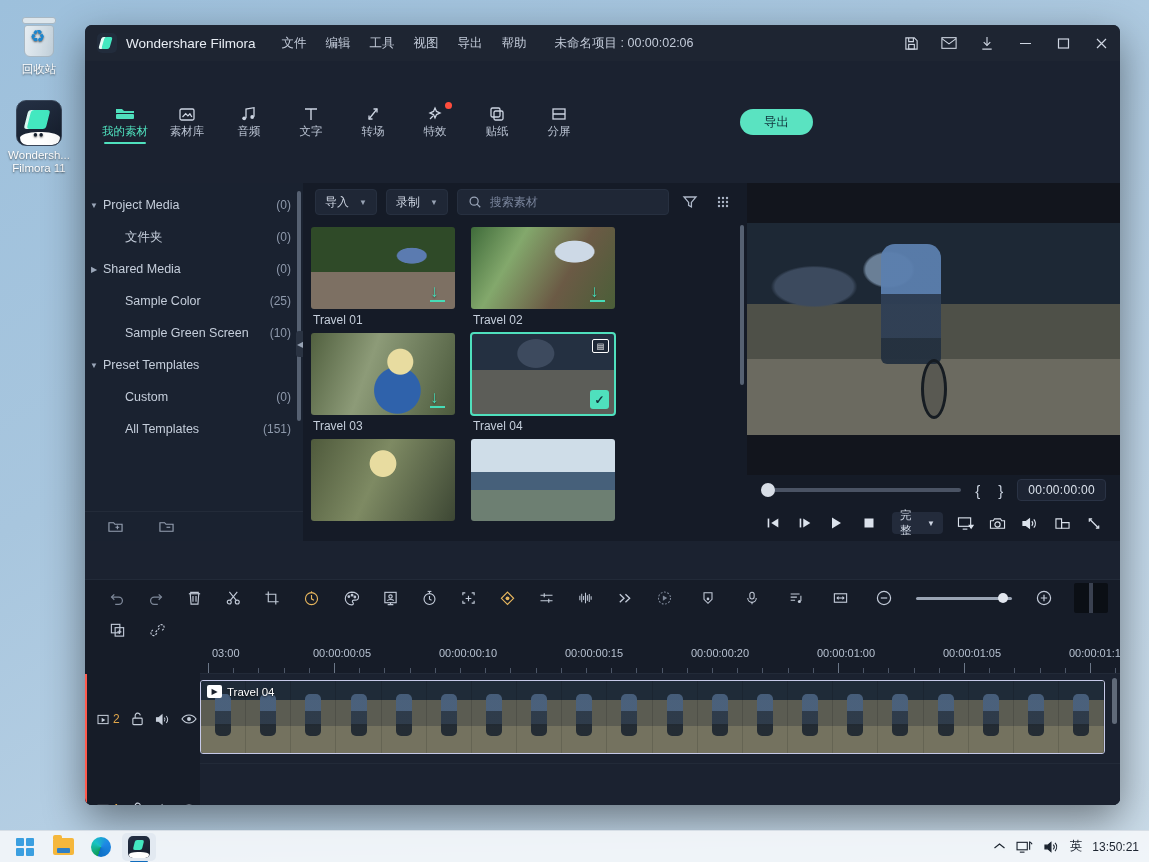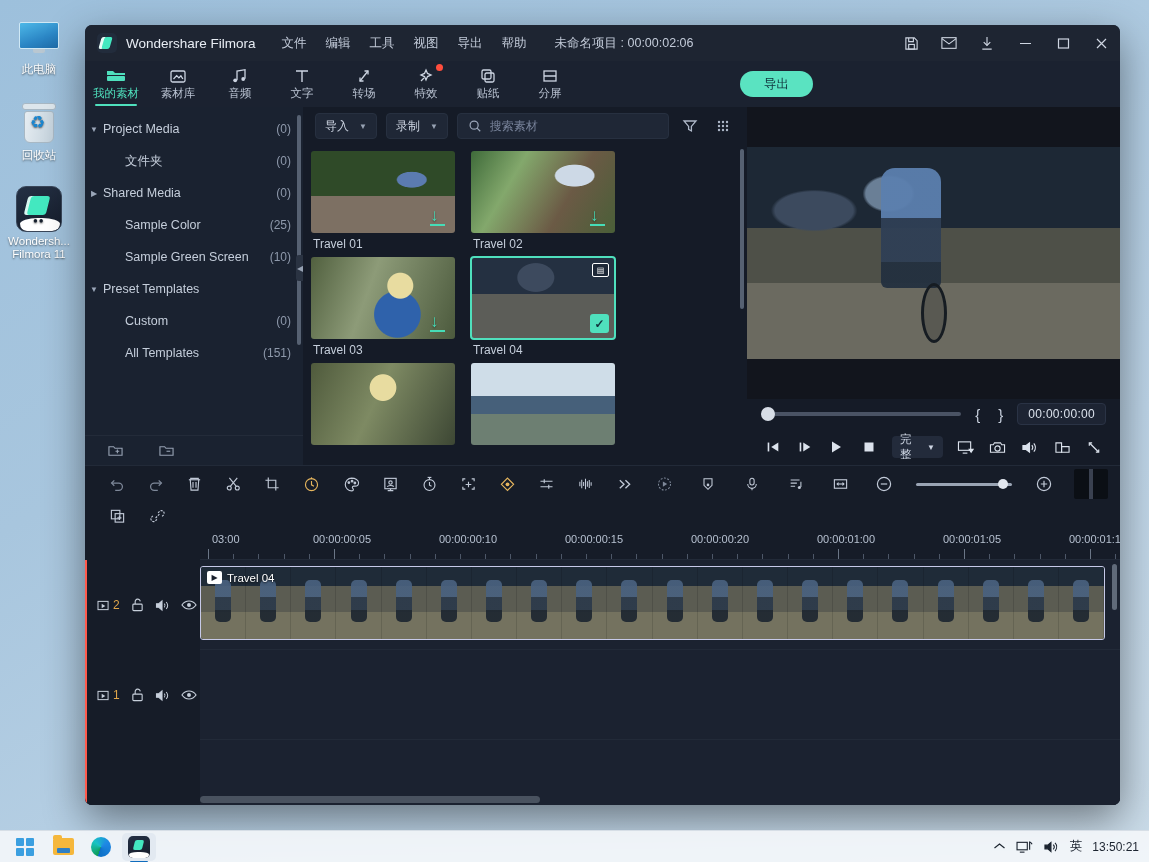--- a/index.html
+++ b/index.html
@@ -83,36 +83,37 @@
   #tb-right .ticon{cursor:pointer;display:flex;align-items:center;}
   #tb-clock{font-size:12px;color:#1c2430;cursor:pointer;}
 
   
   #filmora {
     position:absolute; left:85px; top:25px; width:1035px; height:780px;
     background:#1b2230; border-radius:7px; overflow:hidden;
     box-shadow:0 14px 40px rgba(0,0,0,.45);
     display:flex; flex-direction:column;
     color:#cfd6e2;
+    gap:38px;
   }
 
   
   #titlebar{height:36px;background:#1e2532;display:flex;align-items:center;padding:0 0 0 12px;flex:none;}
   .logo-badge{width:20px;height:20px;border-radius:5px;background:#222c3c;position:relative;overflow:hidden;margin-right:9px;}
   .logo-badge .d{position:absolute;left:6px;top:4px;width:8px;height:12px;background:#43e8c0;transform:skewX(-16deg);border-radius:2px;}
   .logo-badge .d2{position:absolute;left:3px;top:4px;width:5px;height:12px;background:#e6fbf6;transform:skewX(-16deg);border-radius:2px;}
   #app-name{font-size:13.5px;color:#e8edf4;margin-right:26px;}
   #menubar{display:flex;gap:19px;font-size:12.5px;color:#c2cad8;}
   #menubar span{cursor:pointer;}
   #project-title{margin-left:28px;font-size:12.5px;color:#c2cad8;}
   #title-right{margin-left:auto;display:flex;align-items:center;}
   .tb-btn{width:38px;height:36px;display:flex;align-items:center;justify-content:center;cursor:pointer;color:#cfd6e2;}
 
   
-  #tabstrip{height:46px;background:#1b2230;display:flex;align-items:flex-end;padding-left:0;flex:none;position:relative;}
+  #tabstrip{height:46px;background:#1b2230;display:flex;align-items:flex-end;padding-left:9px;flex:none;position:relative;}
   .tab{width:62px;height:46px;display:flex;flex-direction:column;align-items:center;justify-content:flex-start;
        padding-top:4px;cursor:pointer;font-size:11.5px;color:#b9c2d1;position:relative;}
   .tab .ticon{height:21px;display:flex;align-items:center;justify-content:center;color:#cdd5e2;}
   .tab.active{color:#4fe0bd;}
   .tab.active .ticon{color:#4fe0bd;}
   .tab.active:after{content:'';position:absolute;bottom:1px;left:10px;width:42px;height:2px;background:#4fe0bd;border-radius:1px;}
   .tab .dot{position:absolute;top:3px;right:14px;width:7px;height:7px;border-radius:50%;background:#ff4d3d;}
   #export-btn{position:absolute;right:307px;bottom:10px;height:26px;padding:0 24px;border-radius:13px;
     background:#5ae3c1;color:#10333c;font-size:12.5px;display:flex;align-items:center;justify-content:center;cursor:pointer;border:none;}
 
@@ -250,29 +251,20 @@
   #tl-scrollbar{position:absolute;left:115px;right:4px;bottom:2px;height:7px;}
   #tl-scrollbar .bar{width:340px;height:7px;background:#49525f;border-radius:4px;}
   #tl-vscroll{position:absolute;right:3px;top:4px;width:5px;height:46px;background:#606a79;border-radius:3px;}
 
   svg{display:block;}
 </style>
 </head>
 <body>
 
 <div id="desktop-icons">
-  <div class="desk-icon">
-    <div class="desk-glyph">
-      <div class="monitor">
-          <div class="scr"></div>
-          <div class="stand"></div>
-        </div>
-    </div>
-    <div class="desk-label">此电脑</div>
-  </div>
   <div class="desk-icon">
     <div class="desk-glyph">
       <div class="bin">
           <div class="lid"></div>
           <div class="body"></div>
           <div class="rec">♻</div>
         </div>
     </div>
     <div class="desk-label">回收站</div>
   </div>

